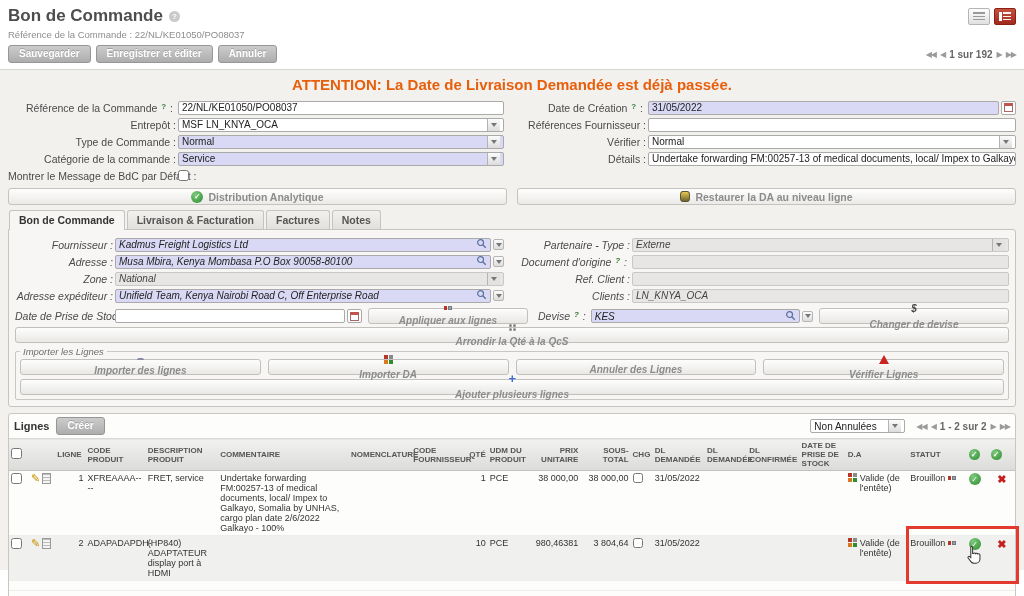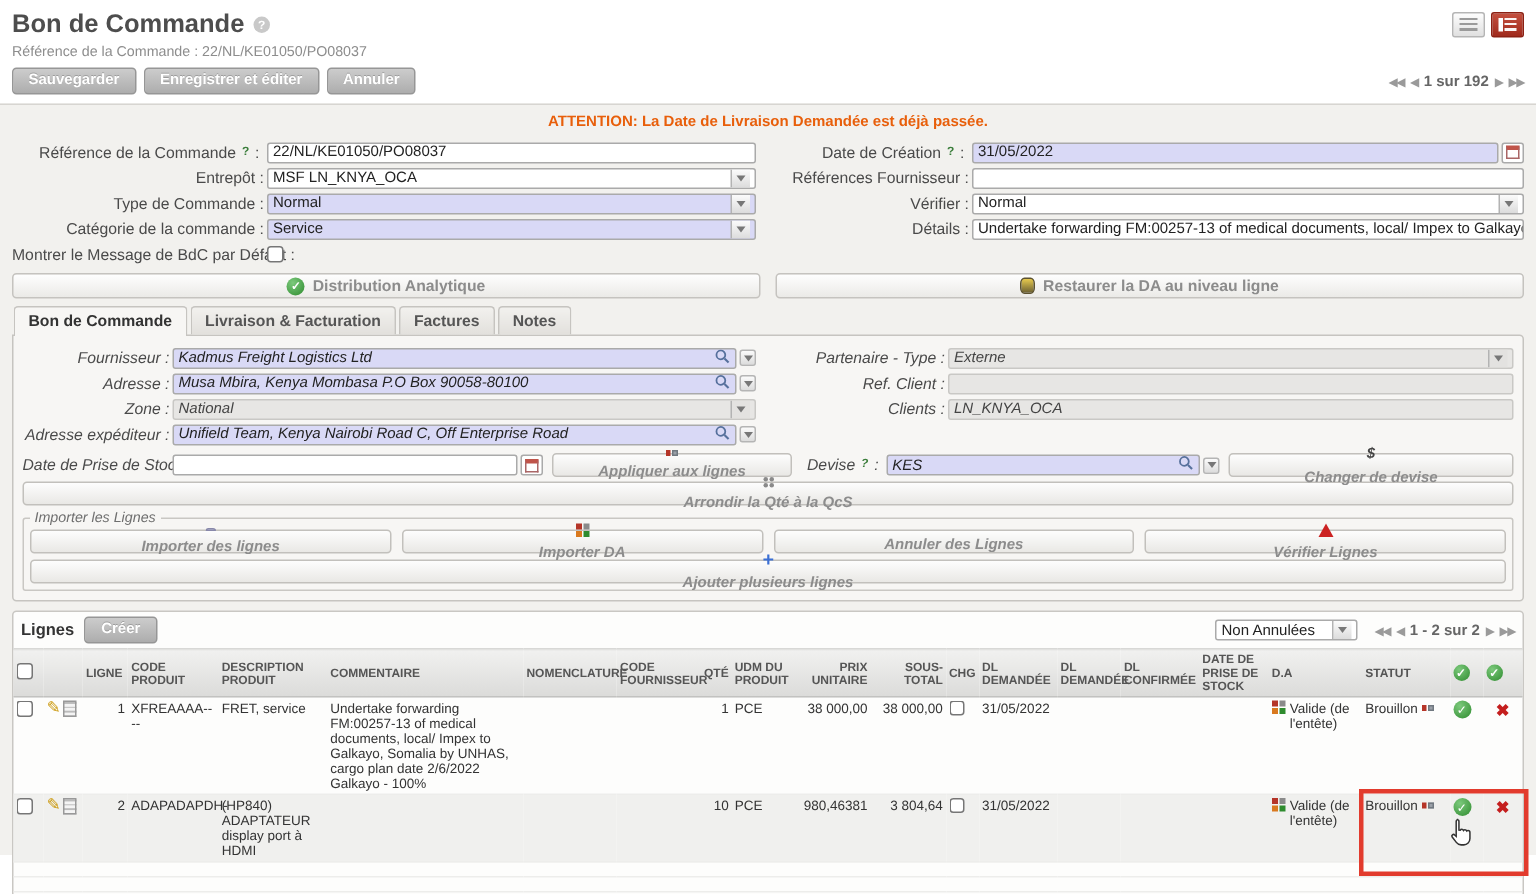--- a/index.html
+++ b/index.html
@@ -25,21 +25,21 @@
   .subtitle { font-size:9.5px; color:#8d8d8d; margin:3px 0 5px; }
   .toolbar { display:flex; align-items:center; padding:0 8px 6px; background:#fff; }
   .btn { font-size:10px; font-weight:bold; color:#fff; text-shadow:0 -1px 0 rgba(0,0,0,.2);
     background:linear-gradient(#cccccc,#adadad); border:1px solid #969696; border-radius:3px;
     padding:2px 10px 3px; margin-right:5px; cursor:pointer; }
   .pager { margin-left:auto; font-size:10px; color:#9a9a9a; display:flex; gap:4px; align-items:center; }
   .pager .num { color:#666; font-weight:bold; }
   .arrow { color:#9a9a9a; font-size:8px; letter-spacing:-1px; cursor:pointer; }
   
   .sheet { background:#f2f1ee; border-top:1px solid #d7d5d1; padding:2px 8px 6px; position:relative; height:501px; }
-  .warn { text-align:center; font-size:10px; font-weight:bold; color:#e85f0b; margin:4px 0 5px; }
+  .warn { text-align:center; font-size:15px; font-weight:bold; color:#e85f0b; margin:4px 0 5px; }
   .cols { display:flex; gap:16px; }
   .col { flex:1; min-width:0; }
   .frow { display:flex; align-items:center; margin:2px 0; height:15px; }
   .flabel { font-size:10.5px; color:#4a4a4a; text-align:right; white-space:nowrap; flex:0 0 auto; padding-right:2px; }
   .w170 { width:170px; } .w128 { width:128px; } .w100 { width:100px; } .w112 { width:112px; }
   .help { color:#3a7d3a; font-size:8px; font-weight:bold; vertical-align:top; margin:0 1px; }
   .colon { font-size:10.5px; color:#4a4a4a; margin-right:3px; }
   .fld { flex:1 1 auto; min-width:0; height:14px; border:1px solid #aaa; border-radius:2px; background:#fff;
     font-size:10px; color:#222; padding:0 3px; display:flex; align-items:center; overflow:hidden; white-space:nowrap; }
   .req { background:#d9d9f6; }
@@ -287,20 +287,24 @@
         <div class="frow">
           <span class="flabel w112">Partenaire - Type :</span>
           <span class="fld ro">
               <span>Externe</span>
               <span class="arrbox dis">
                 <span class="tri"></span>
               </span>
             </span>
         </div>
         <div class="frow">
+          <span class="flabel w112"><span>Document d'origine</span> <span class="help">?</span> <span class="colon">:</span></span>
+          <span class="fld ro"></span>
+        </div>
+        <div class="frow">
           <span class="flabel w112">Ref. Client :</span>
           <span class="fld ro"></span>
         </div>
         <div class="frow">
           <span class="flabel w112">Clients :</span>
           <span class="fld ro">LN_KNYA_OCA</span>
         </div>
       </div>
     </div>
 

